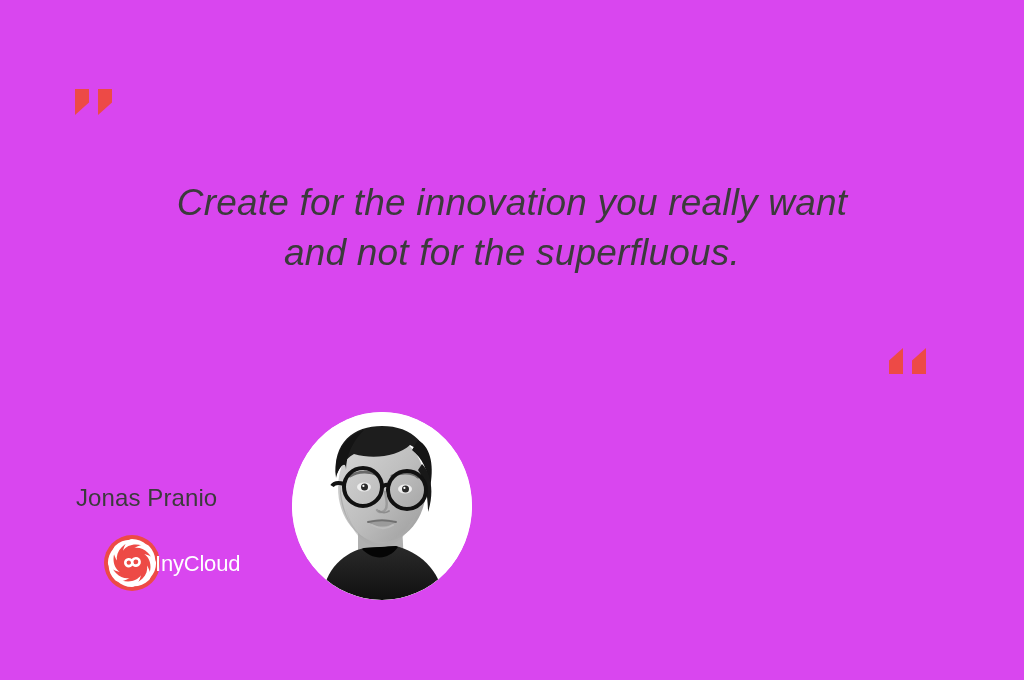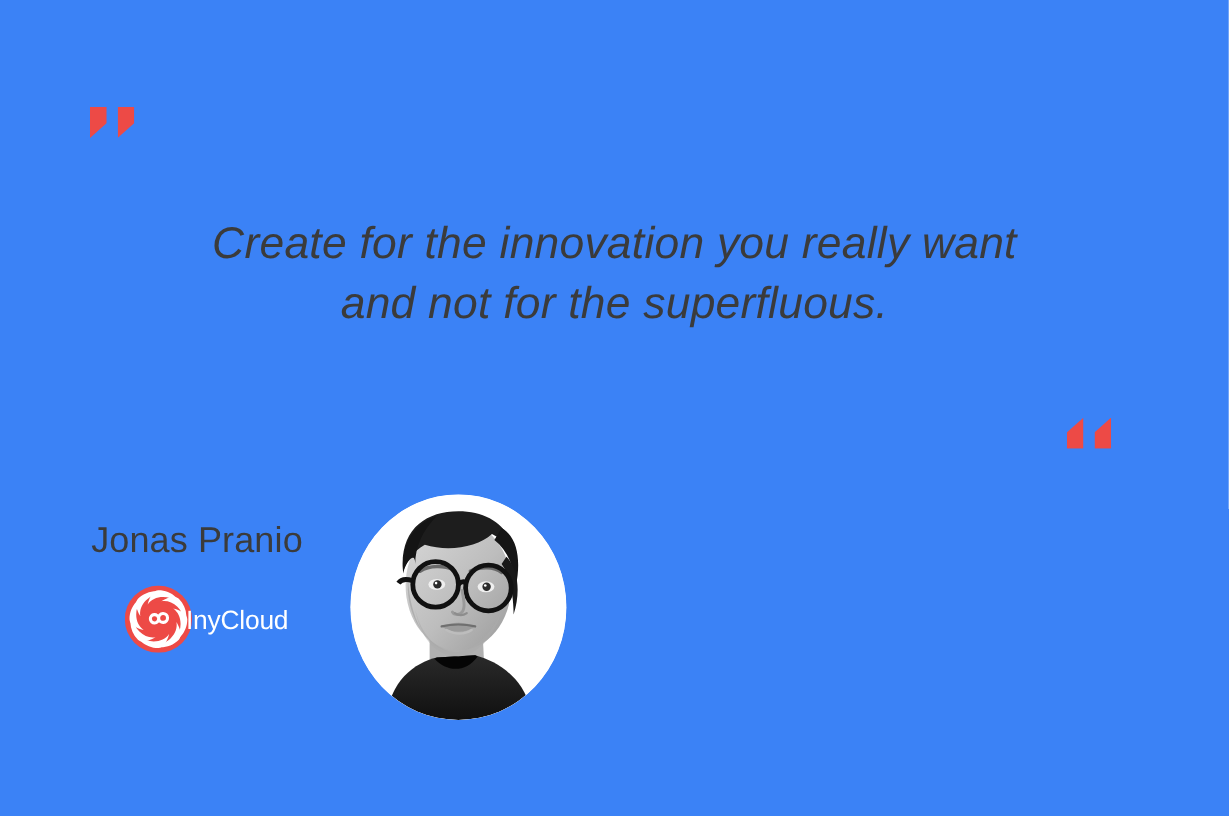--- a/index.html
+++ b/index.html
@@ -11,21 +11,21 @@
     width: 1024px;
     height: 680px;
     overflow: hidden;
     font-family: "Liberation Sans", "DejaVu Sans", sans-serif;
   }
 
   .card {
     position: relative;
     width: 1024px;
     height: 680px;
-    background: #3b82f6;
+    background: #d946ef;
     overflow: hidden;
   }
 
   
   .quote-mark {
     position: absolute;
     display: flex;
     gap: 9px;
   }
   .quote-mark .tick {
@@ -78,25 +78,25 @@
   }
 
   .author-col {
     position: absolute;
     left: 76px;
     top: 0;
     width: 210px;
   }
 
   .author-name {
-    font-size: 30px;
+    font-size: 24px;
     line-height: 36px;
     color: #3b3b3b;
     letter-spacing: 0.1px;
-    margin-top: 21px;
+    margin-top: 68px;
     white-space: nowrap;
   }
 
   
   .brand-logo {
     display: flex;
     align-items: center;
     margin-top: 19px;
     margin-left: 28px;
   }

